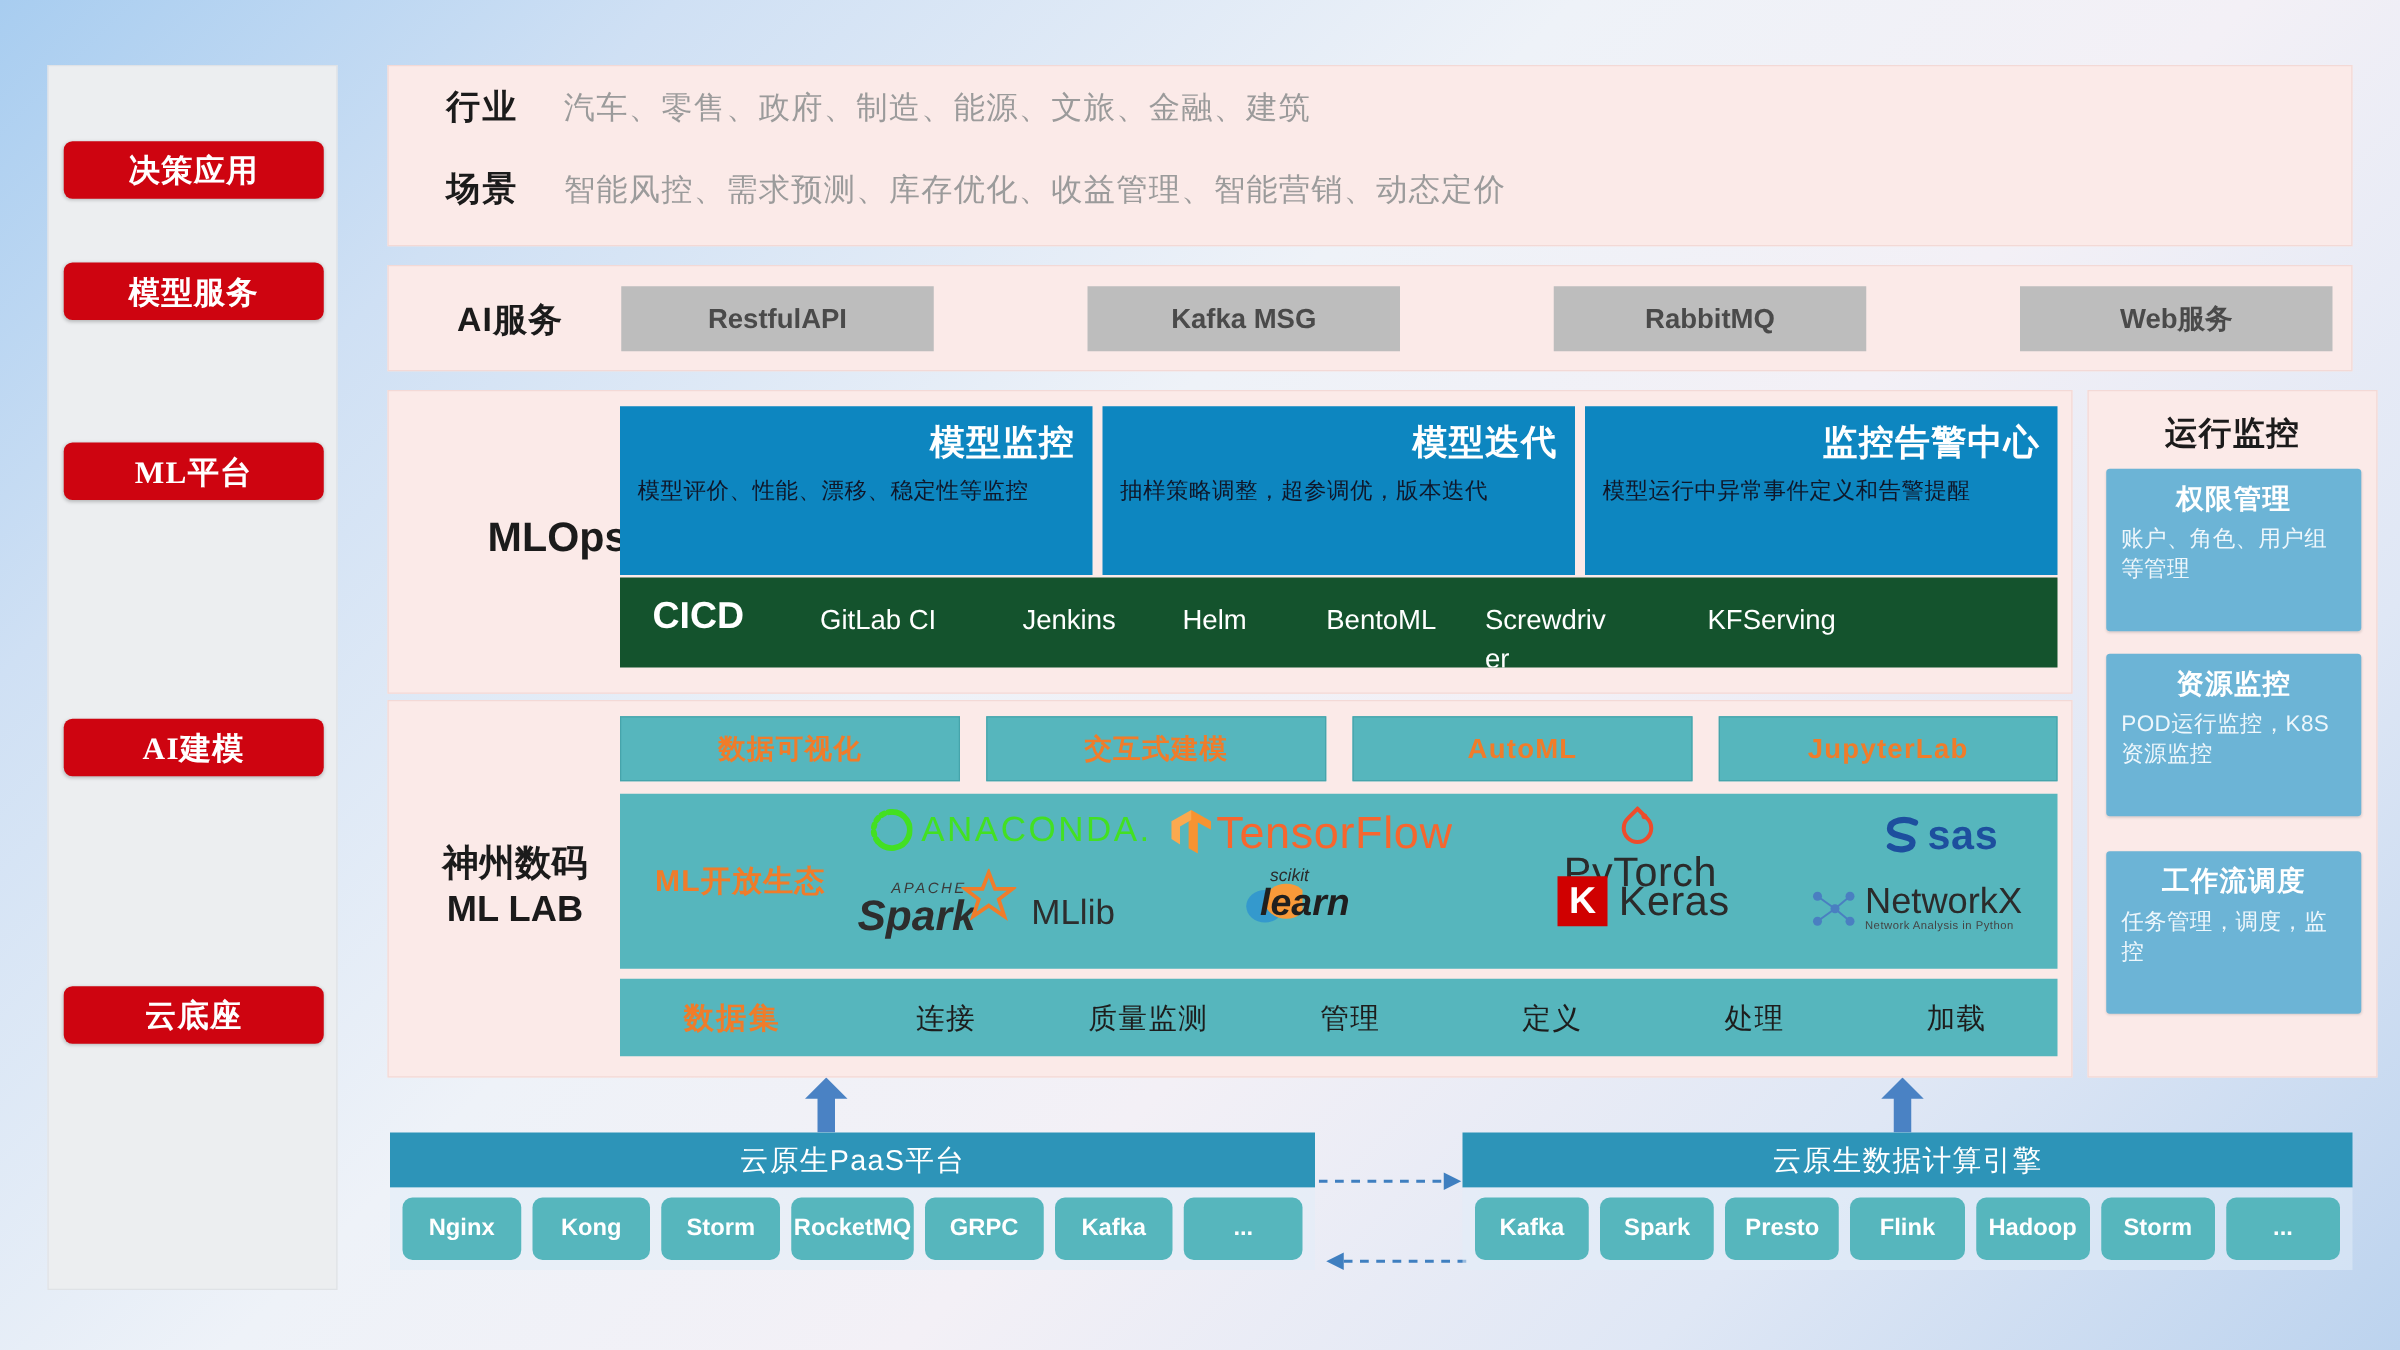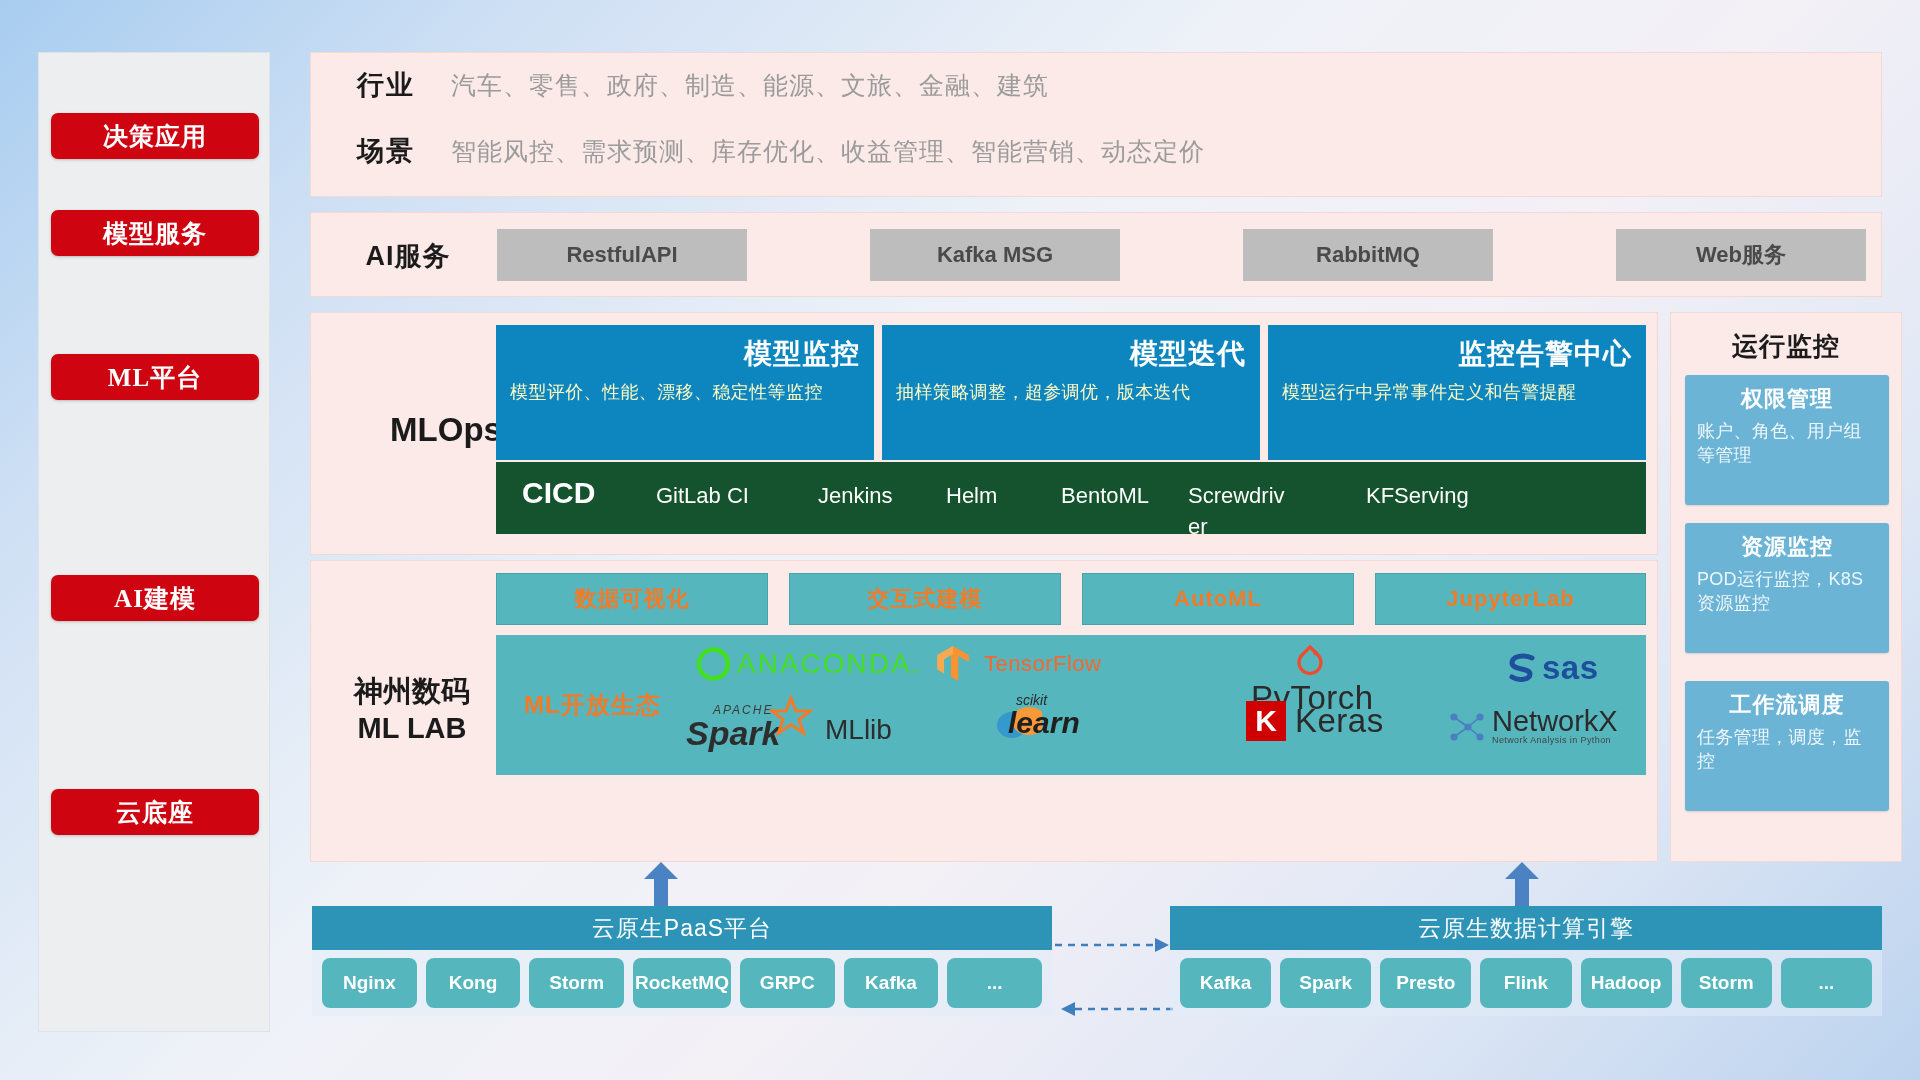--- a/index.html
+++ b/index.html
@@ -82,21 +82,21 @@
     position: absolute;
     background: #0d86c0;
     color: #ffffff;
     padding: 10px 14px 8px 14px;
   }
   .blue-card-title {
     text-align: right; font-size: 28px; font-weight: bold;
     margin-bottom: 7px; letter-spacing: 1px;
   }
   .blue-card-desc {
-    font-size: 18px; line-height: 1.38; color: #fef9c3; letter-spacing: .4px;
+    font-size: 18px; line-height: 1.38; color: #0f172a; letter-spacing: .4px;
   }
   #cicd-bar {
     position: absolute; left: 185px; top: 149px; width: 1150px; height: 72px;
     background: #14532d; overflow: hidden;
   }
   #cicd-title {
     position: absolute; left: 26px; top: 14px;
     font-size: 30px; font-weight: bold; color: #fff;
   }
   .cicd-item {
@@ -269,21 +269,21 @@
           <path d="M20 3 A17 17 0 0 0 7.5 31" fill="none" stroke="#43e022" stroke-width="5.5" stroke-linecap="round" stroke-dasharray="2.5 4.5"></path>
         </svg>
         <span class="logo-text" style="color:#43e022; font-weight:400; margin-left:7px; letter-spacing:2px;">ANACONDA.</span>
       </div>
 
       <div class="logo" style="left:440px; top:10px;">
         <svg width="34" height="38" viewBox="0 0 32 36" aria-hidden="true">
           <path d="M16 1 L31 9.5 L31 16 L21 10.5 L21 34 L14 30 L14 6.5 Z" fill="#f79331"></path>
           <path d="M16 1 L1 9.5 L1 23 L7.5 27 L7.5 13.5 L16 8.5 Z" fill="#fba94f"></path>
         </svg>
-        <span class="logo-text" style="color:#f7662e; font-weight:400; margin-left:14px; font-size:22px;">TensorFlow</span>
+        <span class="logo-text" style="color:#f7662e; font-weight:400; margin-left:3px; font-size:36px;">TensorFlow</span>
       </div>
 
       <div class="logo" style="left:750px; top:10px;flex-direction:column;">
         <svg width="30" height="34" viewBox="0 0 30 34" aria-hidden="true">
           <path d="M15 2 L22.5 9.5 A11 11 0 1 1 7.5 9.5 Z" fill="none" stroke="#ee4c2c" stroke-width="3.2"></path>
           <circle cx="20.5" cy="8" r="2.3" fill="#ee4c2c"></circle>
         </svg>
         <span class="logo-text" style="color:#2b2b2b; font-weight:400; margin-left:5px; font-size:33px;">PyTorch</span>
       </div>
 
@@ -334,20 +334,29 @@
           <circle cx="34" cy="8" r="3.6" fill="#4a7fc1"></circle>
           <circle cx="34" cy="28" r="3.6" fill="#4a7fc1"></circle>
         </svg>
         <div style="margin-left:6px;">
           <div style="font-size:29px; color:#2b2b2b;">NetworkX</div>
           <div style="font-size:9px; color:#444; letter-spacing:.4px; margin-top:-3px;">Network Analysis in Python</div>
         </div>
       </div>
     </div>
 
+    <div id="data-band">
+      <div class="ds-head">数据集</div>
+      <div class="ds-item">连接</div>
+      <div class="ds-item">质量监测</div>
+      <div class="ds-item">管理</div>
+      <div class="ds-item">定义</div>
+      <div class="ds-item">处理</div>
+      <div class="ds-item">加载</div>
+    </div>
   </div>
 
   <div id="right-panel">
     <div id="right-title">运行监控</div>
 
     <div class="mon-card" style="top:62px; height:130px;">
       <div class="mon-card-title">权限管理</div>
       <div class="mon-card-desc">账户、角色、用户组等管理</div>
     </div>
     <div class="mon-card" style="top:210px; height:130px;">

